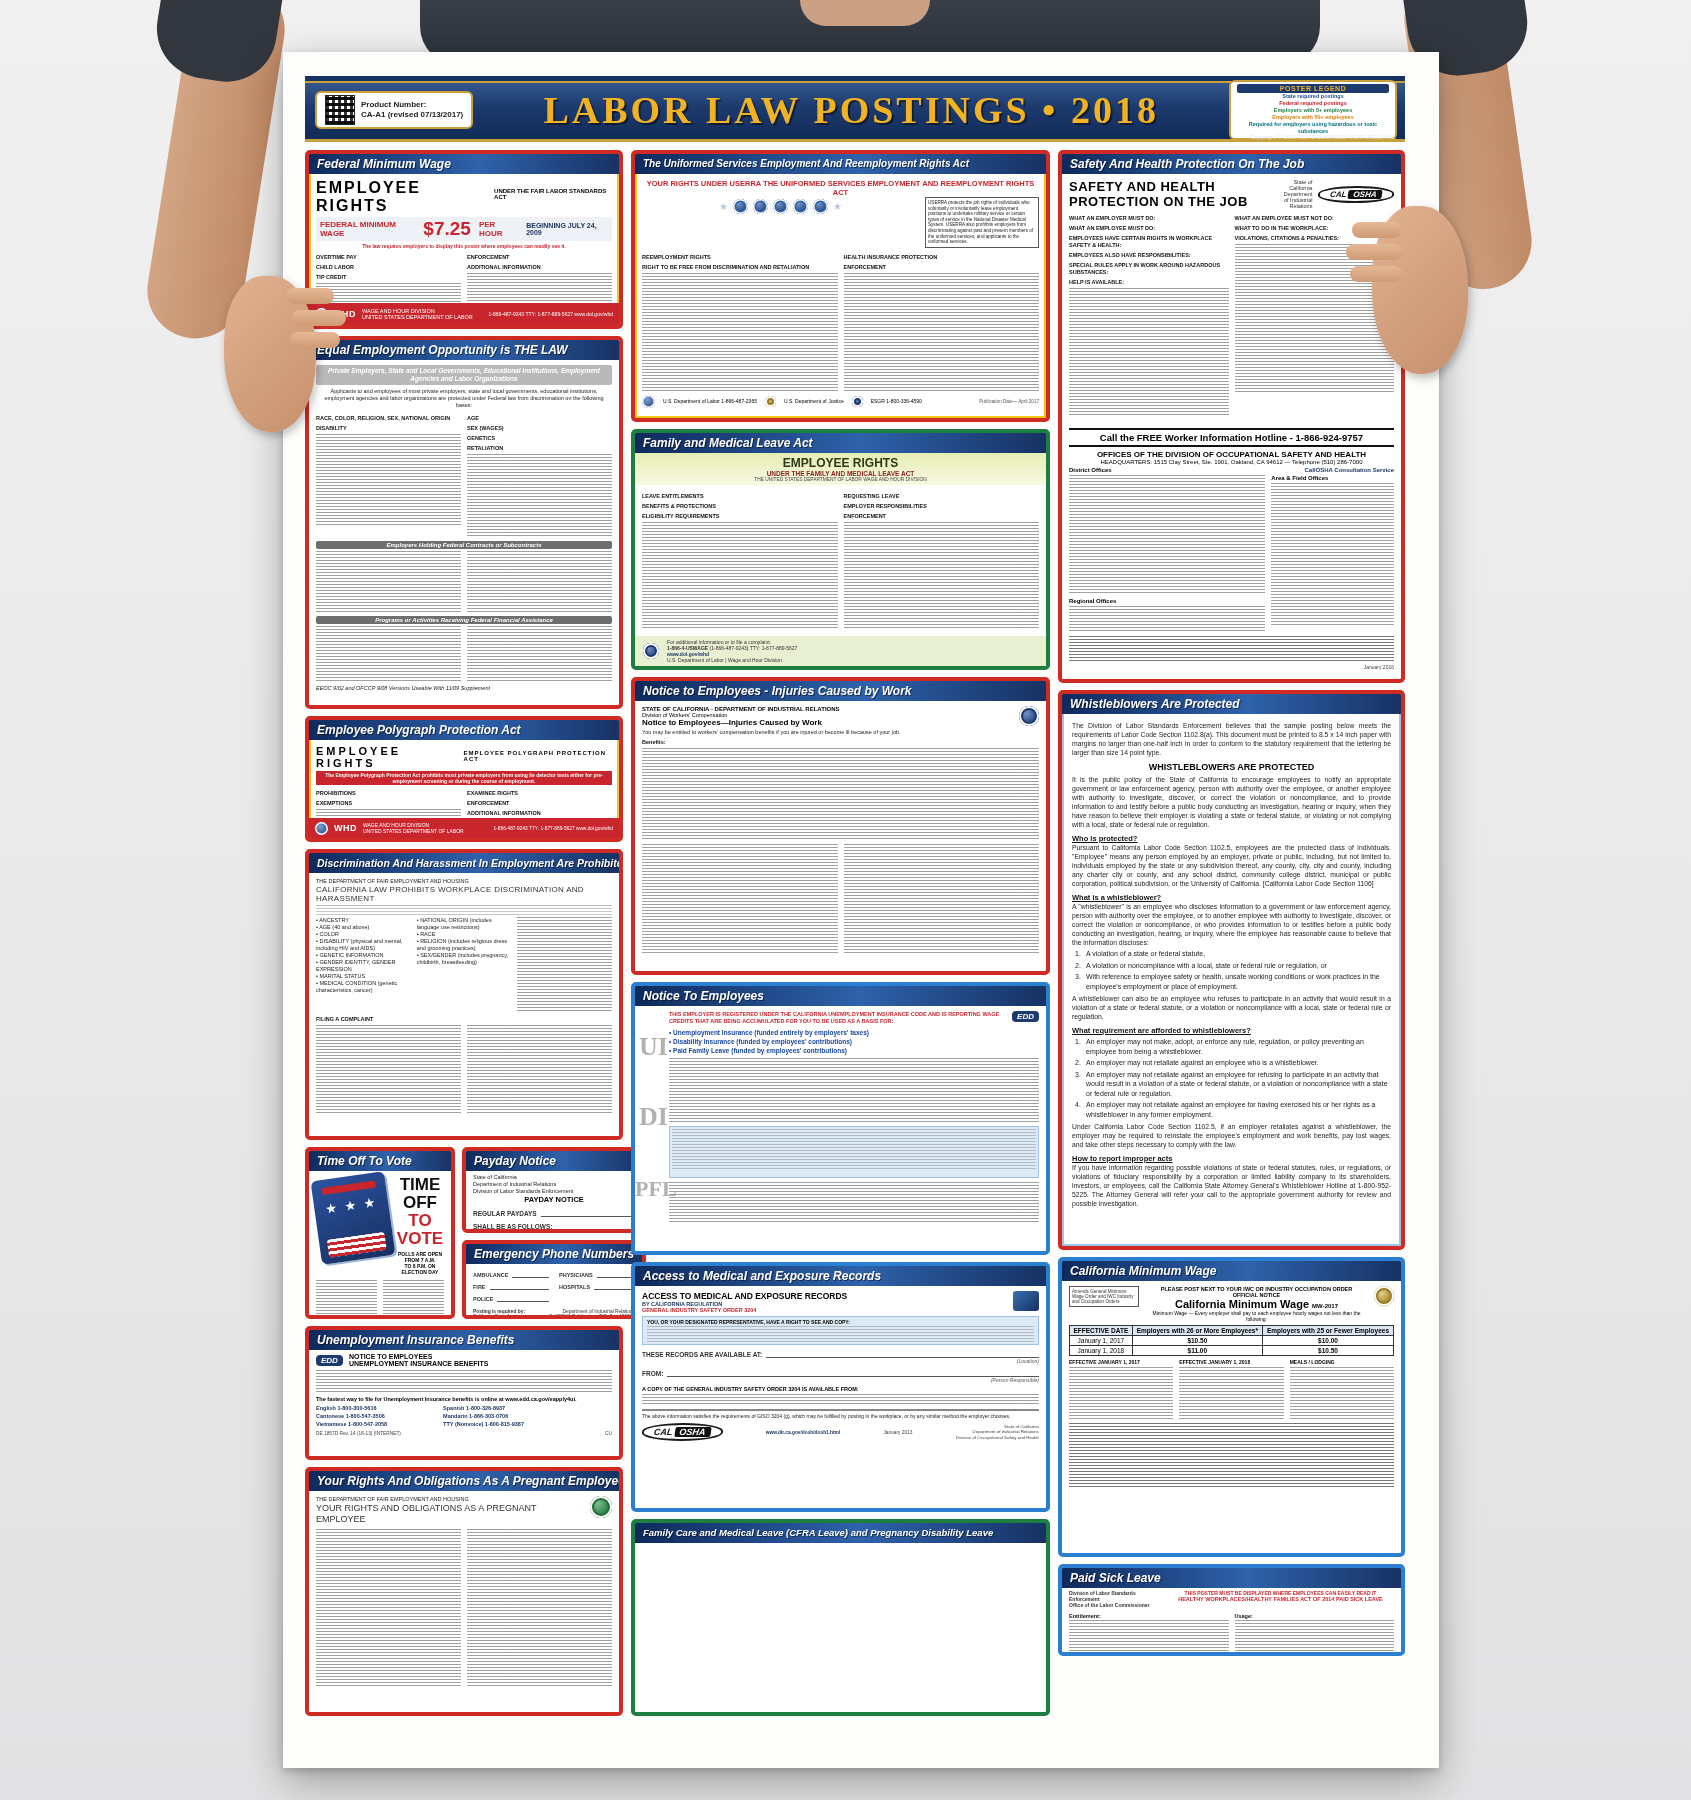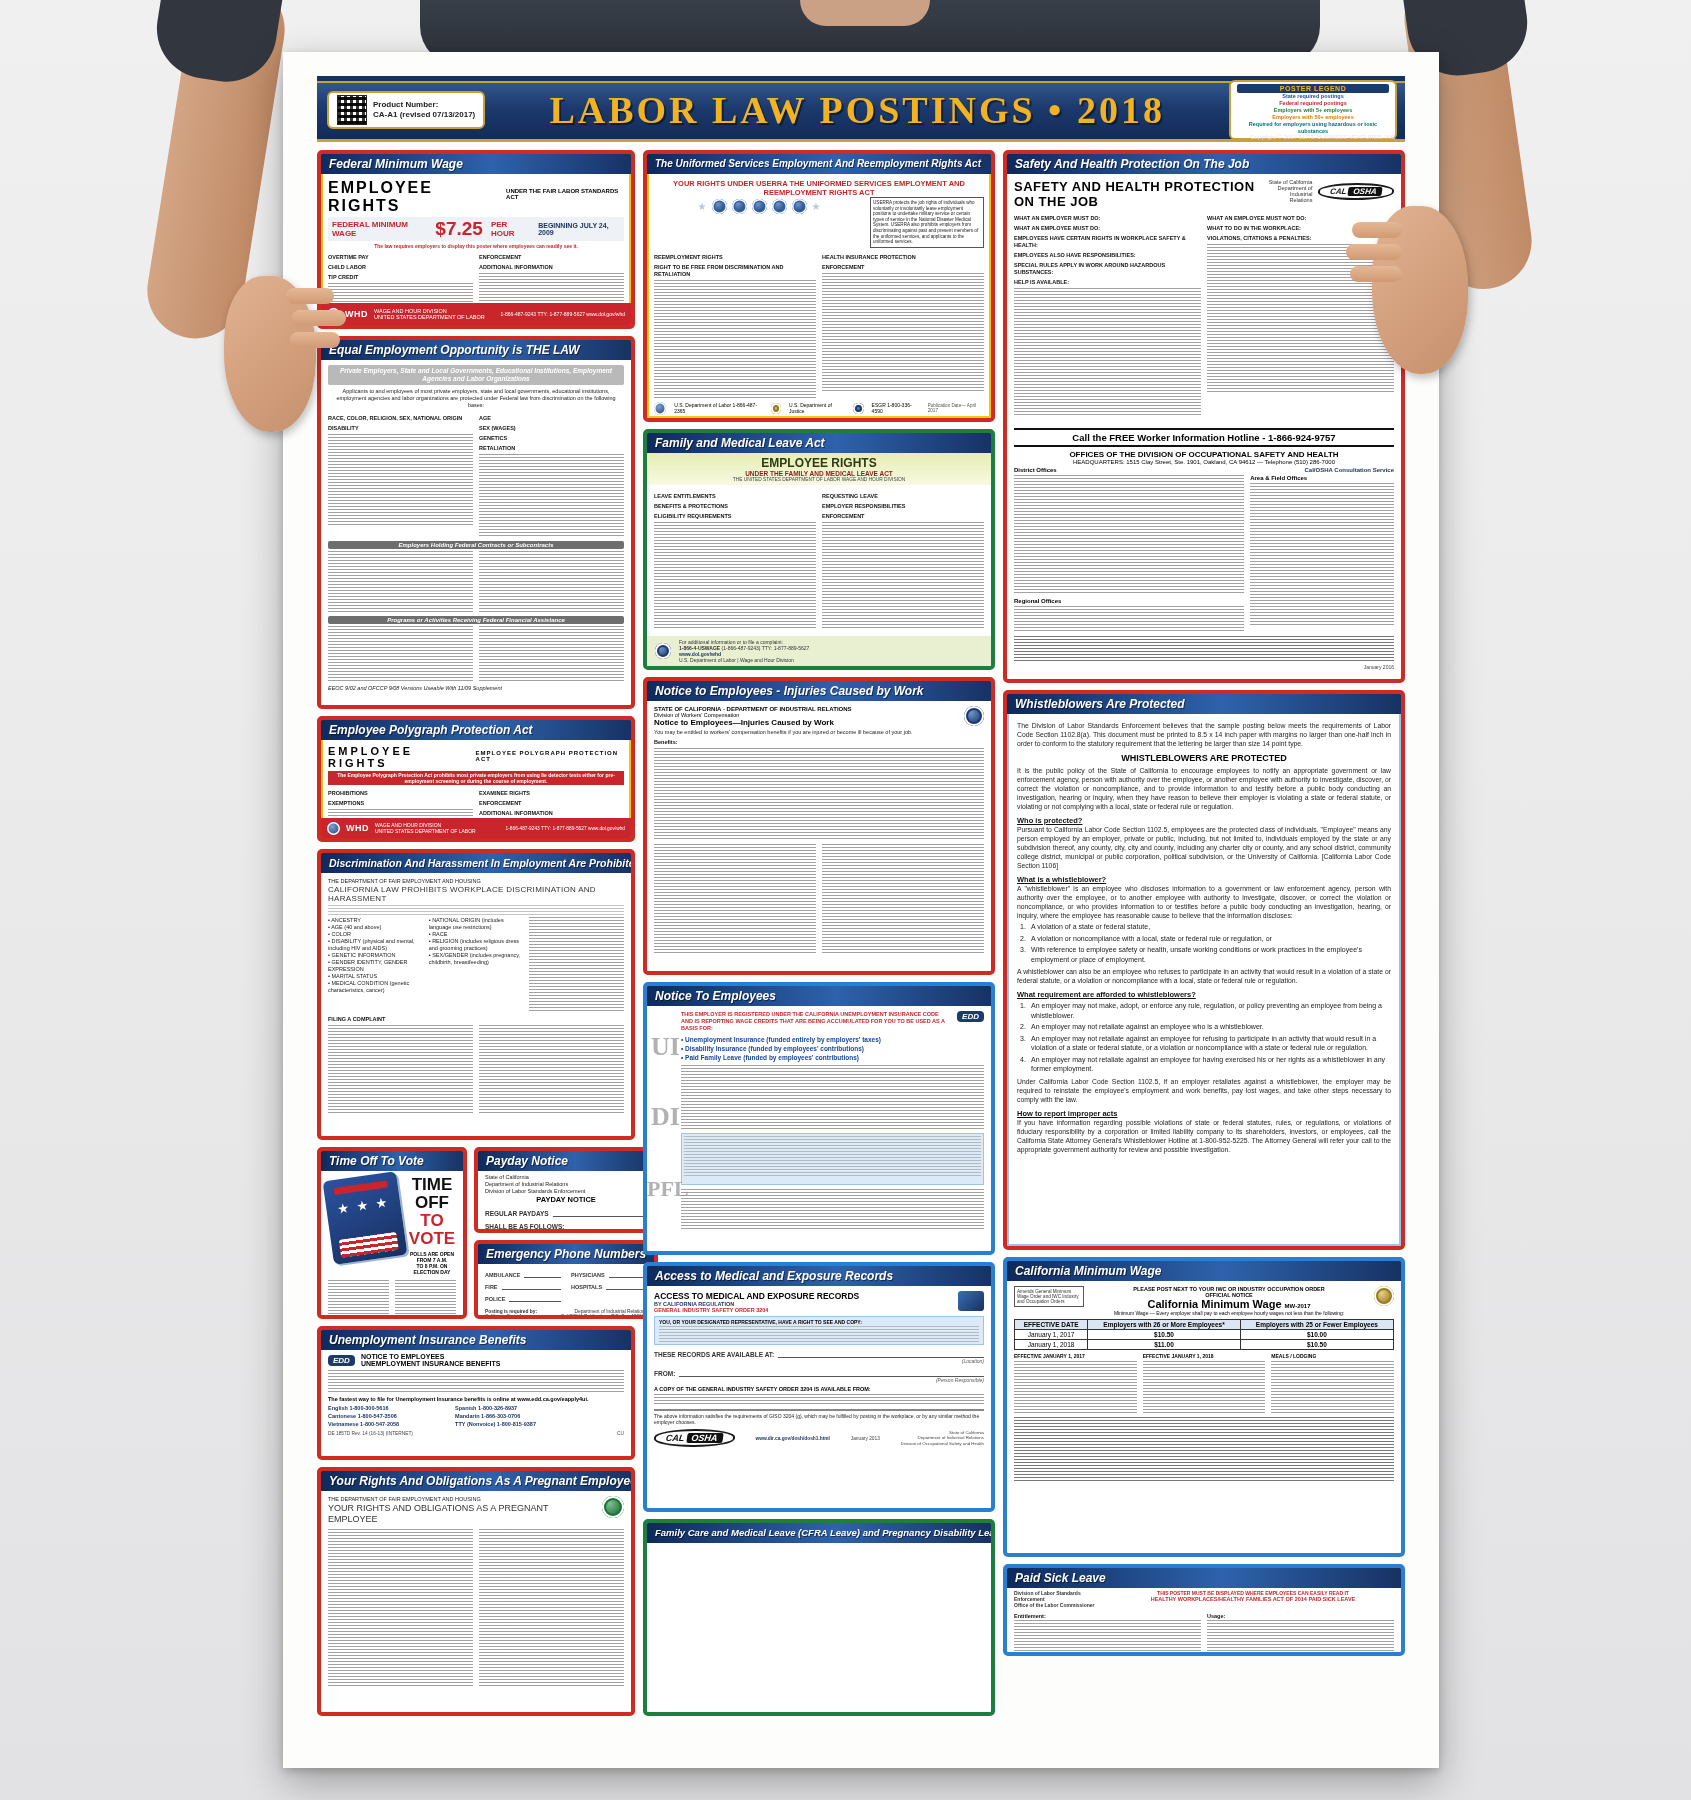--- a/index.html
+++ b/index.html
@@ -17,21 +17,21 @@
   .sleeve-l{left:156px;top:-10px;transform:rotate(9deg);}
   .sleeve-r{left:1408px;top:-16px;transform:rotate(-8deg);}
   .hand{background:linear-gradient(135deg,#e2b291,#c6906c);border-radius:42% 48% 46% 50%;
         box-shadow:2px 4px 8px rgba(0,0,0,.25);z-index:40;}
   .hand-l{left:224px;top:276px;width:92px;height:156px;}
   .hand-r{left:1372px;top:206px;width:96px;height:168px;}
   .finger{position:absolute;background:linear-gradient(180deg,#e6b896,#cf9a74);border-radius:10px;z-index:41;}
   
   .poster{left:283px;top:52px;width:1156px;height:1716px;background:#fdfdfc;z-index:10;
           box-shadow:0 14px 38px rgba(0,0,0,.30), 0 3px 8px rgba(0,0,0,.18);
-          padding:24px 34px 0 34px;box-sizing:border-box;}
+          padding:24px 34px 0 22px;box-sizing:border-box;}
   .p-head{position:relative;height:58px;background:linear-gradient(180deg,#35598f 0%,#1c3a6e 45%,#122b58 100%);
           border-top:5px solid #16325f;border-bottom:3px solid #c9a03a;box-shadow:inset 0 2px 0 #c9a03a;
           display:flex;align-items:center;}
   .p-title{flex:1;text-align:center;font-family:"Liberation Serif",serif;font-weight:bold;font-size:38px;
            color:#f2b322;letter-spacing:3px;text-shadow:2px 2px 0 rgba(0,0,0,.45);white-space:nowrap;}
   .prod-box{margin-left:10px;background:#fff;border:2px solid #c9a03a;border-radius:6px;display:flex;gap:6px;
             align-items:center;padding:4px 8px;height:38px;box-sizing:border-box;}
   .qr{width:28px;height:28px;background:
       repeating-linear-gradient(0deg,#111 0 3px,#fff 3px 6px),
       repeating-linear-gradient(90deg,rgba(17,17,17,.85) 0 3px,rgba(255,255,255,.9) 3px 6px);
@@ -40,21 +40,21 @@
   .legend-box{margin-right:8px;background:#fff;border:2px solid #c9a03a;border-radius:6px;
               width:168px;padding:2px 6px 3px;box-sizing:border-box;}
   .legend-title{background:#1c3a6e;color:#f2b322;font-weight:bold;font-size:7px;text-align:center;
                 border-radius:2px;padding:1px 0;letter-spacing:.5px;}
   .legend-item{font-size:5.5px;line-height:7px;text-align:center;font-weight:bold;}
   .copyright{position:absolute;right:8px;bottom:-1px;font-size:6px;color:#dfe5f2;}
   
   .content{display:flex;gap:8px;margin-top:8px;height:1566px;}
   .col{display:flex;flex-direction:column;gap:7px;min-width:0;}
   .col-l{width:318px;}
-  .col-m{width:352px;}
+  .col-m{width:419px;}
   .col-r{flex:1;}
   
   .sec{position:relative;background:#fff;border:4px solid #cf2a24;border-radius:5px;overflow:hidden;
        box-sizing:border-box;flex:0 0 auto;}
   .sec.grow{flex:1 1 auto;min-height:0;}
   .sec.green{border-color:#1d7f3f;}
   .sec.blue{border-color:#2a7fd0;}
   .sec.inner-gold{box-shadow:inset 0 0 0 2px #f2c714;}
   .sec.inner-blue{box-shadow:inset 0 0 0 2px #9cc4e8;}
   .sec-h{height:20px;background:linear-gradient(90deg,#0f2a5c 0%,#2e62ab 55%,#173264 100%);

